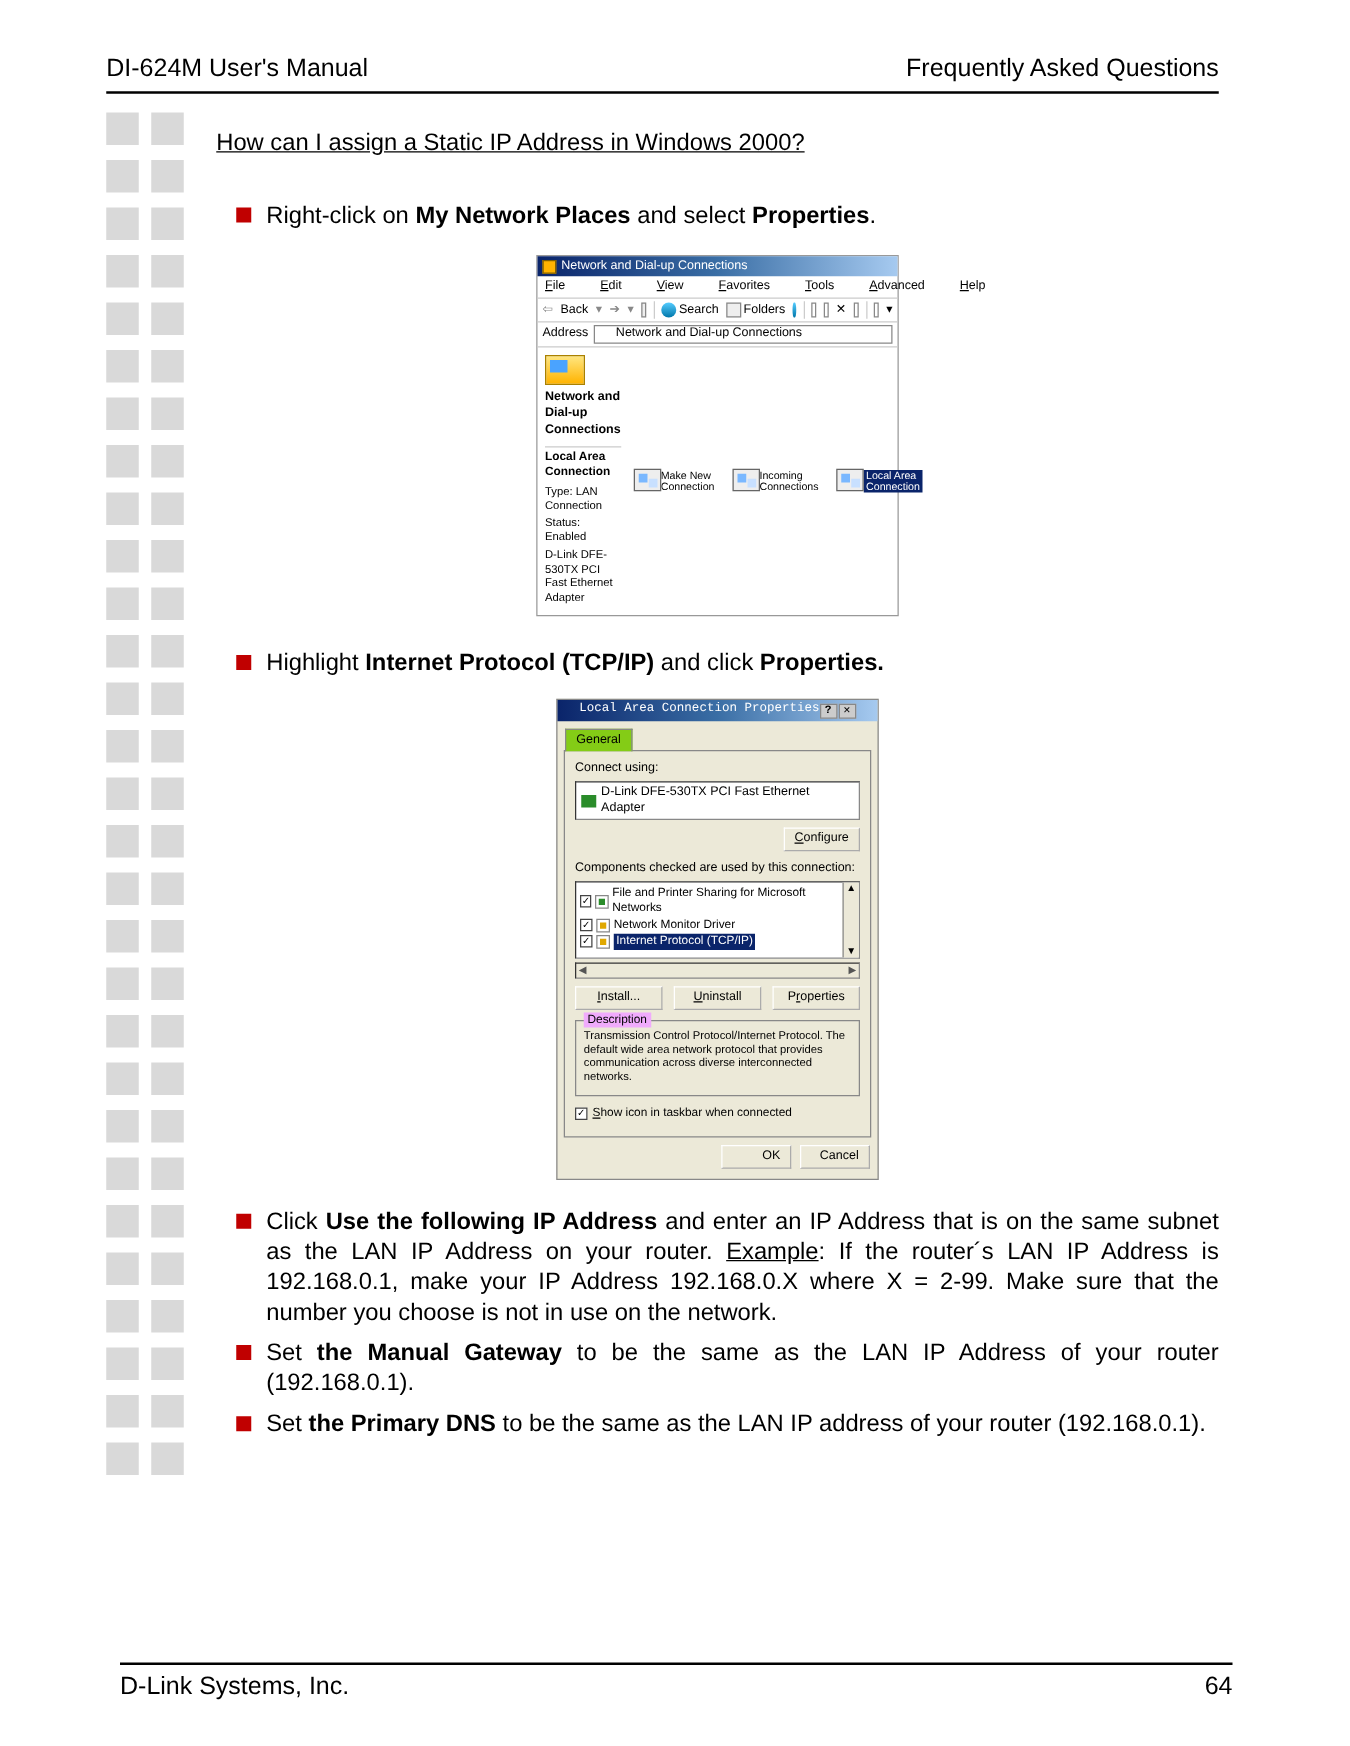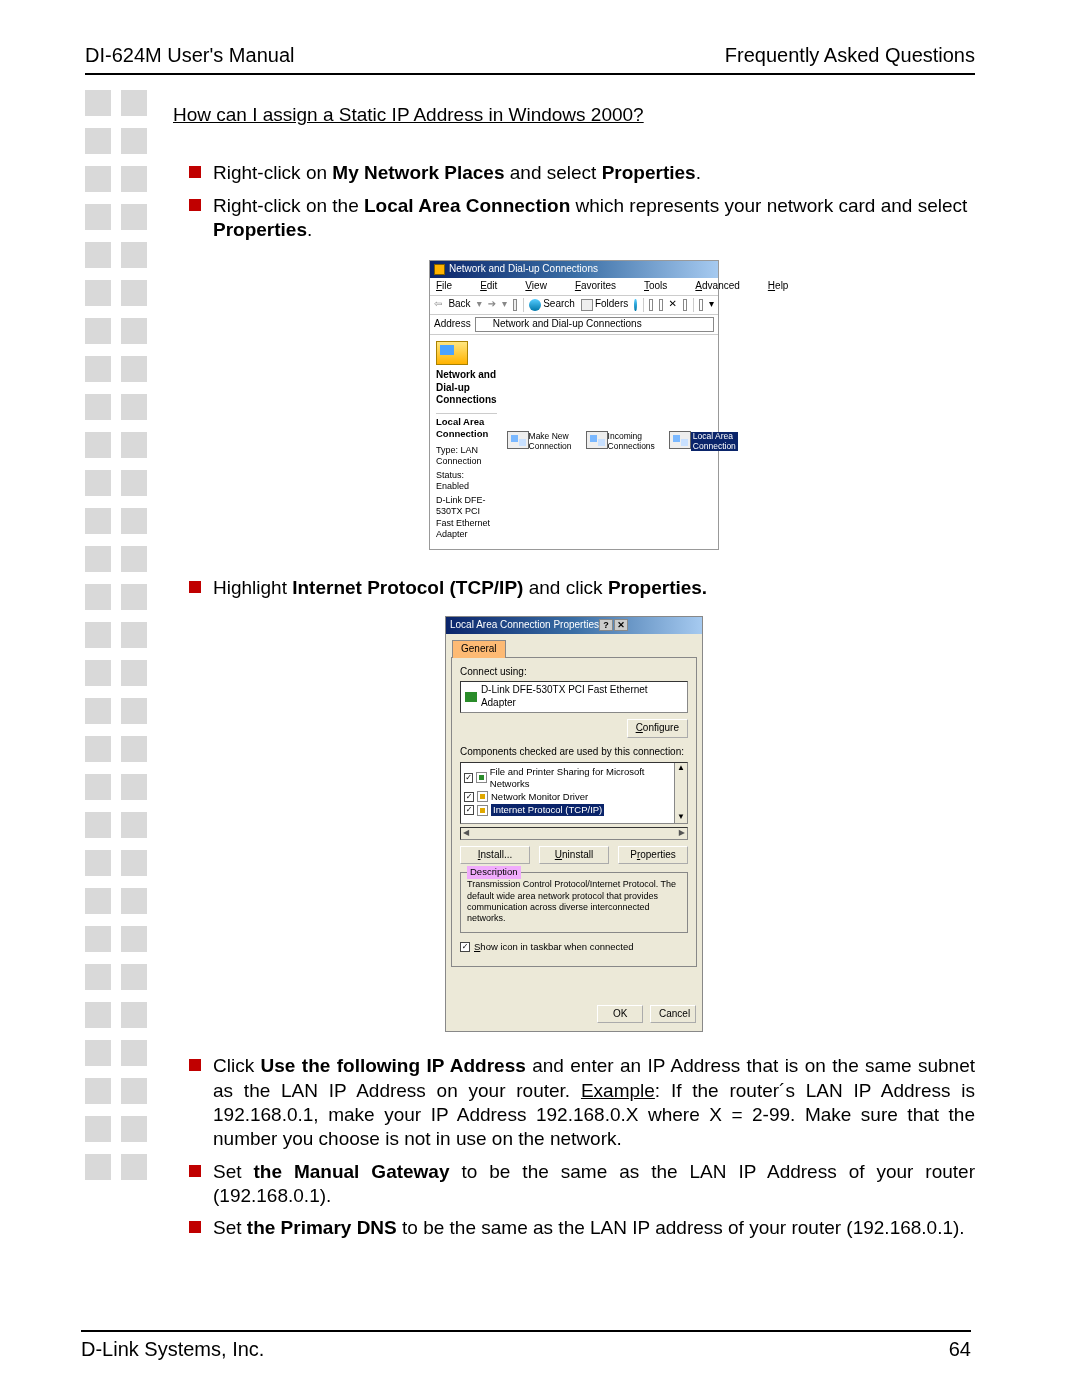--- a/index.html
+++ b/index.html
@@ -114,27 +114,28 @@
     background: #ece9d8;
     font-family: Tahoma, Arial, sans-serif;
     font-size: 10px;
   }
   .f2-title {
     background: linear-gradient(to right,#0a246a,#3a6ea5,#a6caf0);
     color:#fff;
     font-size:10px;
     padding:2px 4px;
     display:flex;
-    justify-content:flex-start;
+    justify-content:center;
     align-items:center;
+    font-family:Liberation Mono, monospace;
   }
   .f2-title .rb { display:flex;gap:1px; }
   .f2-title .rb span { width:14px;height:12px;background:#ccc;color:#000;font-size:9px;display:flex;align-items:center;justify-content:center;border:1px solid #888;font-weight:bold; }
   .f2-tabs { padding:5px 6px 0 6px; }
-  .f2-tab { display:inline-block;background:#fdba74;border:1px solid #888;border-bottom:none;padding:2px 8px;font-size:10px;position:relative;top:1px; }
+  .f2-tab { display:inline-block;background:#84cc16;border:1px solid #888;border-bottom:none;padding:2px 8px;font-size:10px;position:relative;top:1px; }
   .f2-panel { border:1px solid #888;margin:0 5px;padding:8px; }
   .f2-lbl { margin-bottom:3px; }
   .f2-adapter { border:1px inset #888;background:#fff;padding:2px 4px;display:flex;align-items:center;gap:4px;margin-bottom:6px; }
   .f2-nic { width:12px;height:10px;background:#2a8c2a;display:inline-block; }
   .f2-cfg { text-align:right;margin-bottom:8px; }
   .f2-btn { display:inline-block;border:1px outset #fff;background:#ece9d8;padding:2px 8px;font-size:10px; }
   .f2-btn .uchar { text-decoration:underline; }
   .f2-list { border:1px inset #888;background:#fff;height:62px;position:relative;margin-bottom:3px;padding:3px 14px 3px 3px; }
   .f2-list .sb { position:absolute;right:0;top:0;bottom:0;width:13px;background:#ece9d8;border-left:1px solid #888;display:flex;flex-direction:column;justify-content:space-between;align-items:center;font-size:8px; }
   .f2-item { display:flex;align-items:center;gap:3px;margin-bottom:1px;font-size:9.5px; }
@@ -144,24 +145,24 @@
   .f2-pi.y::after{content:"";position:absolute;inset:2px;background:#e0a800;}
   .f2-item.sel .txt { background:#0a246a;color:#fff;padding:0 2px; }
   .f2-hsb { border:1px inset #888;background:#ece9d8;height:13px;display:flex;justify-content:space-between;align-items:center;font-size:8px;padding:0 2px;margin-bottom:6px;color:#555; }
   .f2-3btn { display:flex;justify-content:space-between;margin-bottom:8px; }
   .f2-3btn .f2-btn { width:70px;text-align:center; }
   .f2-desc { border:1px solid #888;padding:6px 6px 8px 6px;position:relative;margin-bottom:8px; }
   .f2-desc .leg { position:absolute;top:-7px;left:6px;background:#f0abfc;padding:0 3px;font-size:9.5px; }
   .f2-desc .dt { font-size:9px;line-height:1.25; }
   .f2-show { display:flex;align-items:center;gap:4px;font-size:9.5px;margin-bottom:4px; }
   .f2-okc { text-align:right;padding:6px 6px 8px 0; }
-  .f2-okc .f2-btn { width:46px;text-align:center;margin-left:4px;margin-top:32px; }
+  .f2-okc .f2-btn { width:56px;text-align:right;margin-left:4px; }
   .ftr {
     position:absolute;
-    left:81px;
+    left:96px;
     bottom:36px;
     width:890px;
     border-top:2px solid #000;
     padding-top:6px;
     font-size:20px;
     display:flex;
     justify-content:space-between;
   }
 </style>
 </head>
@@ -291,23 +292,20 @@
     <span>DI-624M User's Manual</span>
     <span>Frequently Asked Questions</span>
   </div>
 
   <div class="content">
     <div class="question">How can I assign a Static IP Address in Windows 2000?</div>
 
     <ul class="bullets">
       <li>
         <span>Right-click on </span><span class="b">My Network Places</span><span> and select </span><span class="b">Properties</span><span>.</span>
-      </li>
-      <li>
-        <span>Right-click on the </span><span class="b">Local Area Connection</span><span> which represents your network card and select </span><span class="b">Properties</span><span>.</span>
       </li>
     </ul>
 
     <div class="fig1">
       <div class="f1-title">
         <span class="ic"></span>
         <span>Network and Dial-up Connections</span>
       </div>
       <div class="f1-menu">
         <span>File</span>

